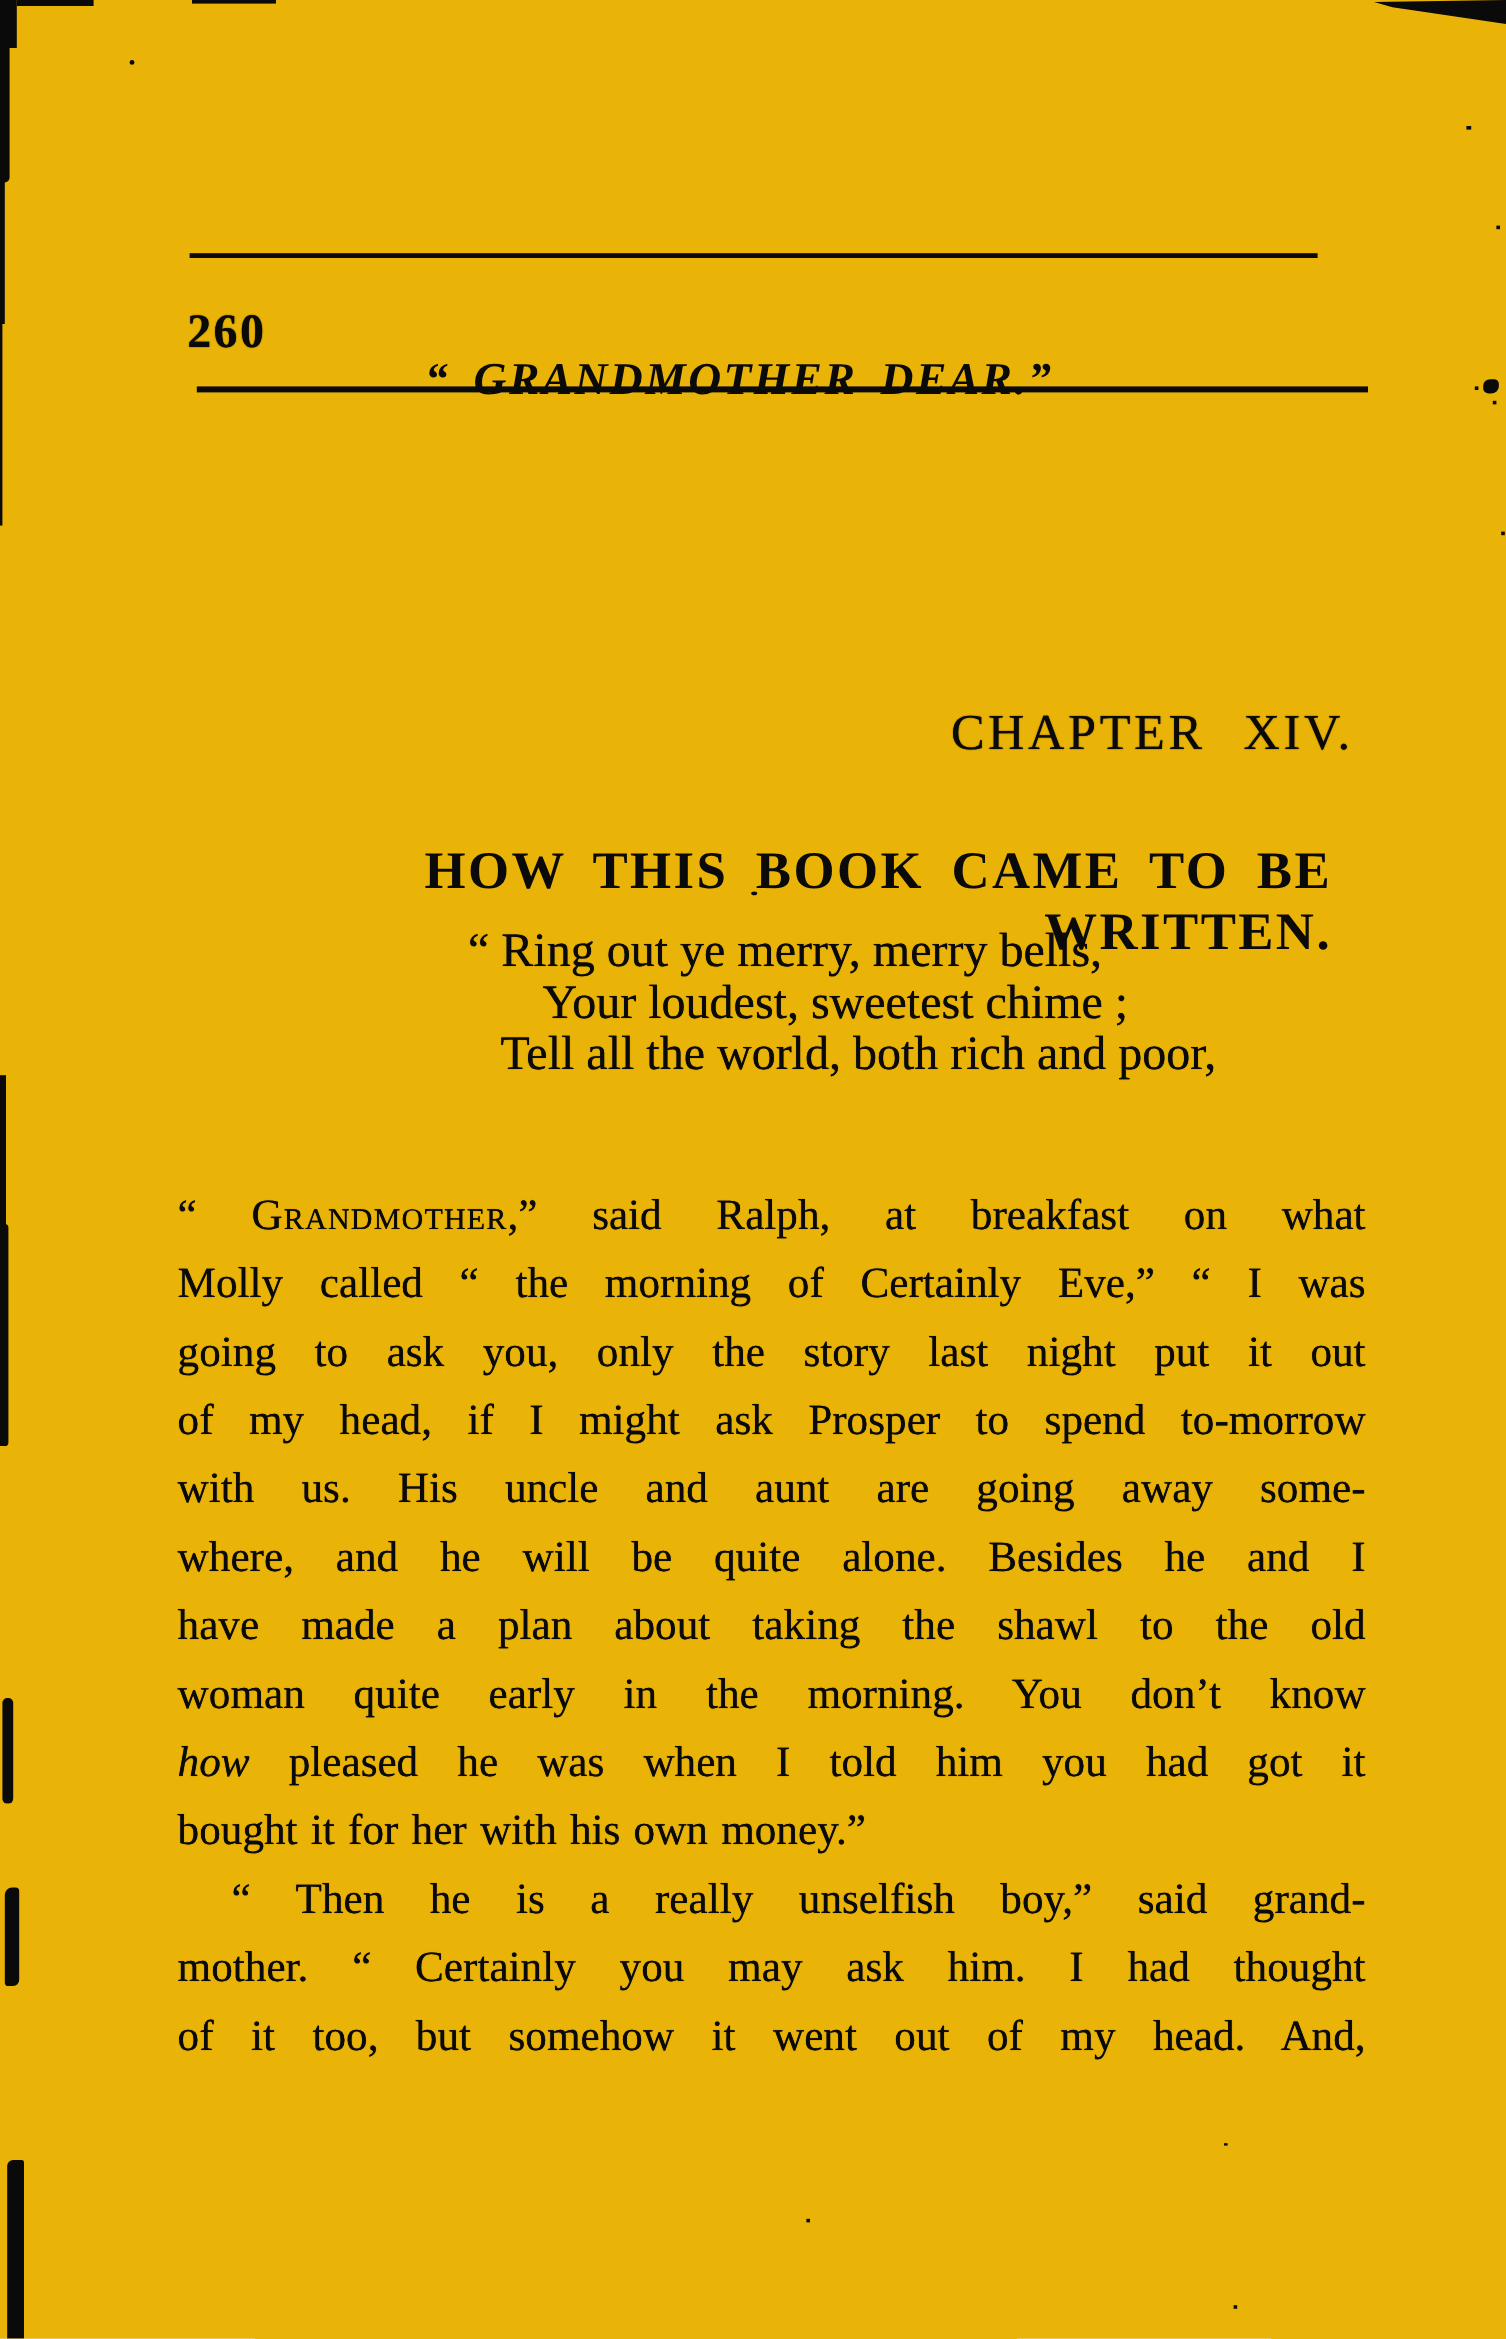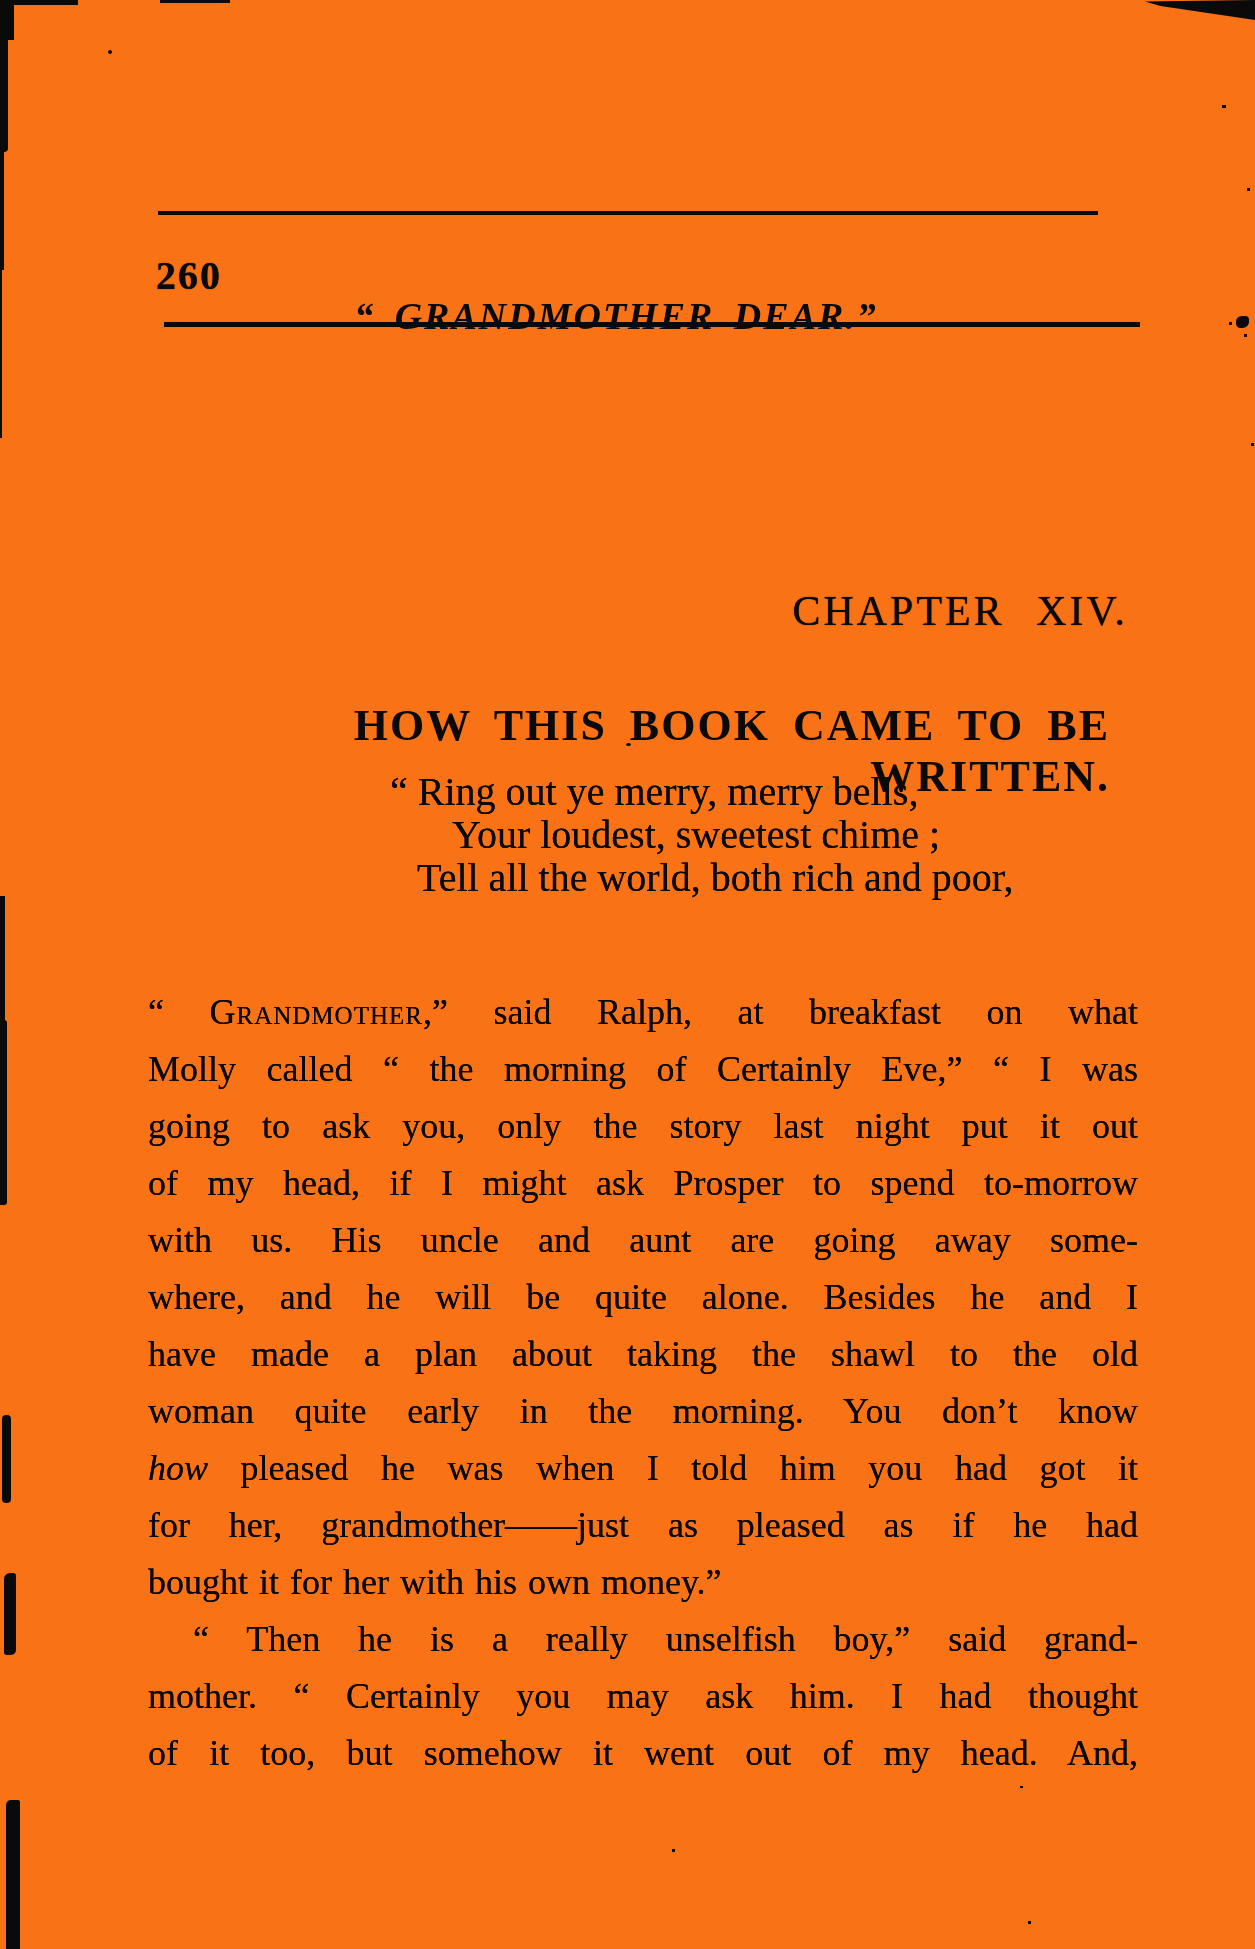--- a/index.html
+++ b/index.html
@@ -1,19 +1,19 @@
 <!DOCTYPE html>
 <html><head>
 <meta charset="utf-8">
 <style>
   html,body{margin:0;padding:0;background:#e8e8e8;}
   #page{
     position:relative;
     width:1255px;height:1949px;
-    background:#f97316;
+    background:#eab308;
     overflow:hidden;
     font-family:"Liberation Serif", serif;
     color:#0a0a0a;
   }
   
   .rule{position:absolute;background:#0a0a0a;}
   #rule-top{left:158px;top:211px;width:940px;height:4px;}
   #rule-bottom{left:164px;top:322px;width:976px;height:5px;}
   #page-number{
     position:absolute;left:156px;top:252px;
@@ -100,21 +100,20 @@
     <div>
       <div class="bline"><span>“ </span><span class="sc">Grandmother</span><span>,” said Ralph, at breakfast on what</span></div>
       <div class="bline">Molly called “ the morning of Certainly Eve,” “ I was</div>
       <div class="bline">going to ask you, only the story last night put it out</div>
       <div class="bline">of my head, if I might ask Prosper to spend to-morrow</div>
       <div class="bline">with us.  His uncle and aunt are going away some-</div>
       <div class="bline">where, and he will be quite alone.  Besides he and I</div>
       <div class="bline">have made a plan about taking the shawl to the old</div>
       <div class="bline">woman quite early in the morning.  You don’t know</div>
       <div class="bline"><span class="it">how</span><span> pleased he was when I told him you had got it</span></div>
-      <div class="bline">for her, grandmother——just as pleased as if he had</div>
       <div class="bline nojust">bought it for her with his own money.”</div>
     </div>
     <div>
       <div class="bline indent">“ Then he is a really unselfish boy,” said grand-</div>
       <div class="bline">mother.  “ Certainly you may ask him.  I had thought</div>
       <div class="bline">of it too, but somehow it went out of my head.  And,</div>
     </div>
   </div>
 
   <div class="art" style="left:0;top:0;width:14px;height:40px;"></div>

